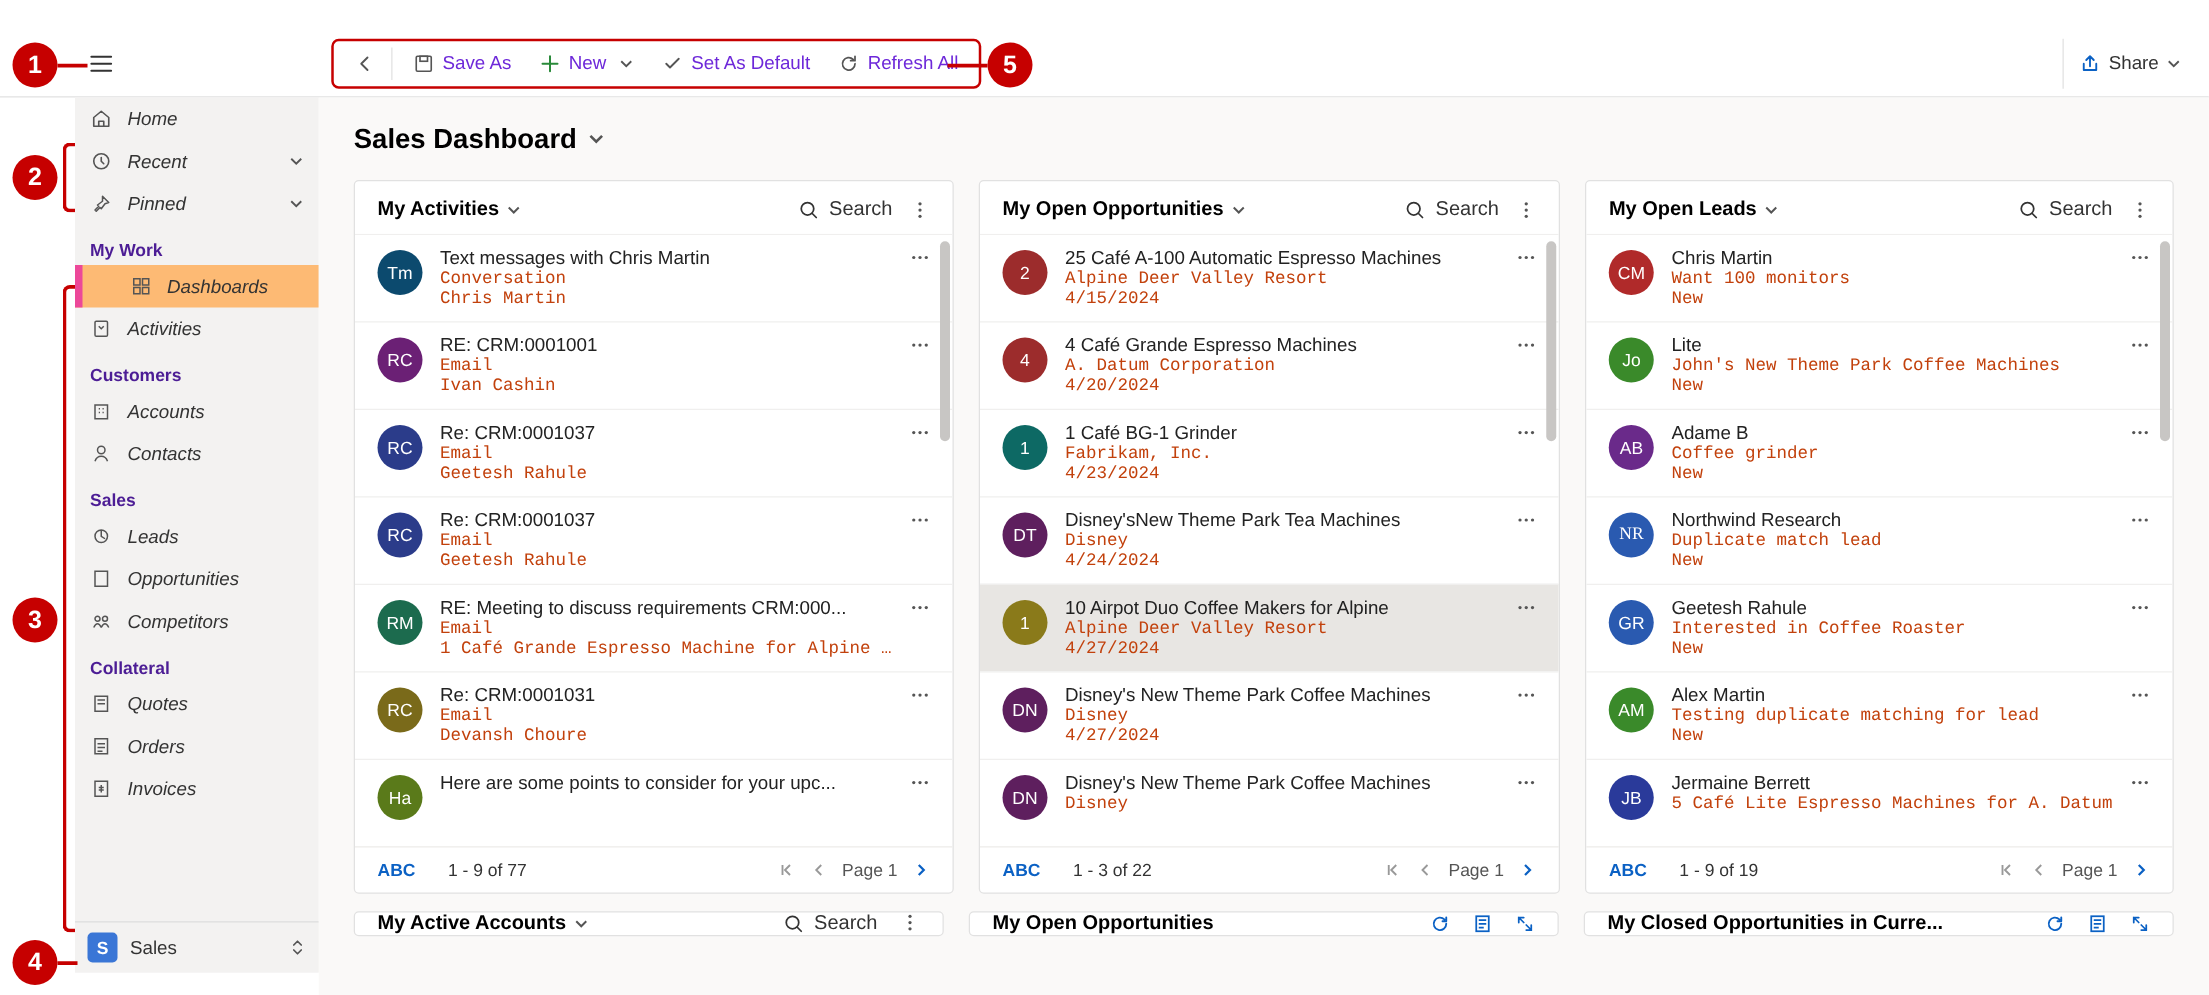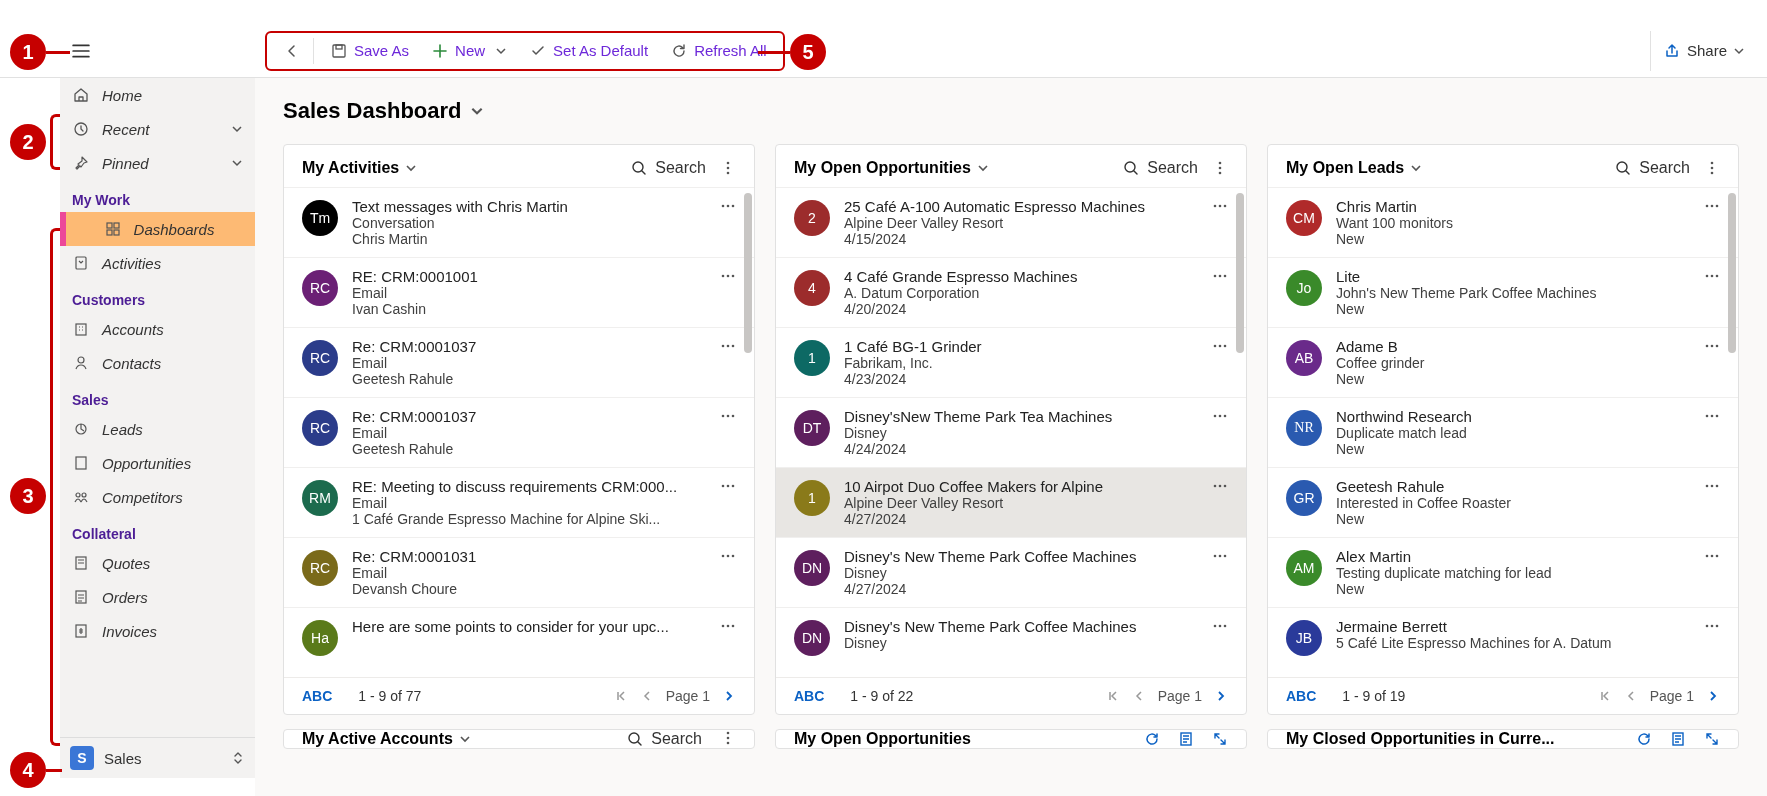--- a/index.html
+++ b/index.html
@@ -45,21 +45,21 @@
 .card-header { display: flex; align-items: center; padding: 14px 18px 10px; }
 .card-title { font-weight: 600; font-size: 16px; display:flex; align-items:center; gap:6px; }
 .card-title .chev { font-size:12px; color:#555; }
 .card-header .search { margin-left: auto; display:flex; align-items:center; gap:8px; color:#333; }
 .card-header .more { margin-left: 14px; color:#555; cursor:pointer; }
 .list-item { display:flex; align-items:flex-start; gap:14px; padding: 10px 18px; border-top:1px solid #f0efee; }
 .list-item.selected { background: #e8e6e3; }
 .avatar { width: 36px; height: 36px; border-radius: 50%; display:flex; align-items:center; justify-content:center; color:#fff; font-weight: 500; font-size: 14px; flex-shrink:0; margin-top:2px; }
 .item-body { flex:1; min-width:0; }
 .item-title { font-size: 15px; color:#222; white-space:nowrap; overflow:hidden; text-overflow:ellipsis; }
-.item-sub { font-size: 14px; color:#404040; white-space:nowrap; overflow:hidden; text-overflow:ellipsis; }
+.item-sub { font-size: 14px; color:#c2410c; white-space:nowrap; overflow:hidden; text-overflow:ellipsis;font-family:Liberation Mono, monospace; }
 .item-more { color:#555; cursor:pointer; flex-shrink:0; }
 .list-scroll { position:relative; height: 490px; overflow: hidden; }
 .scrollbar { position:absolute; right:2px; top:6px; width:8px; height:160px; background:#c8c6c4; border-radius:4px; }
 
 .card-footer { border-top:1px solid #edebe9; padding: 10px 18px; display:flex; align-items:center; font-size:14px; color:#333; }
 .card-footer .abc { color:#0b61c4; font-weight:600; margin-right: 26px; }
 .card-footer .pager { margin-left:auto; display:flex; align-items:center; gap:12px; color:#555; }
 .card-footer .pager .arrow { cursor:pointer; }
 .card-footer .pager .arrow.active { color:#0b61c4; }
 
@@ -343,21 +343,21 @@
             <svg width="16" height="16" viewBox="0 0 16 16">
               <circle cx="8" cy="3" r="1.3" fill="#555"></circle>
               <circle cx="8" cy="8" r="1.3" fill="#555"></circle>
               <circle cx="8" cy="13" r="1.3" fill="#555"></circle>
             </svg>
           </span>
       </div>
       <div class="list-scroll" id="listA">
           <div class="scrollbar"></div>
           <div class="list-item">
-            <div class="avatar" style="background: #000000;">Tm</div>
+            <div class="avatar" style="background: #0c4a6e;">Tm</div>
             <div class="item-body">
               <div class="item-title">Text messages with Chris Martin</div>
               <div class="item-sub">Conversation</div>
               <div class="item-sub">Chris Martin</div>
             </div>
             <div class="item-more">
               <svg width="16" height="16" viewBox="0 0 16 16">
                 <circle cx="3" cy="8" r="1.3" fill="#555"></circle>
                 <circle cx="8" cy="8" r="1.3" fill="#555"></circle>
                 <circle cx="13" cy="8" r="1.3" fill="#555"></circle>
@@ -606,21 +606,21 @@
               <svg width="16" height="16" viewBox="0 0 16 16">
                 <circle cx="3" cy="8" r="1.3" fill="#555"></circle>
                 <circle cx="8" cy="8" r="1.3" fill="#555"></circle>
                 <circle cx="13" cy="8" r="1.3" fill="#555"></circle>
               </svg>
             </div>
           </div>
         </div>
       <div class="card-footer">
         <span class="abc">ABC</span>
-        <span>1 - 9 of 22</span>
+        <span>1 - 3 of 22</span>
         <div class="pager">
           <span class="arrow">
               <svg width="14" height="14" viewBox="0 0 14 14">
                 <path d="M4 3v8M10 3 6 7l4 4" fill="none" stroke="#999" stroke-width="1.5"></path>
               </svg>
             </span>
           <span class="arrow">
               <svg width="14" height="14" viewBox="0 0 14 14">
                 <path d="M9 3 5 7l4 4" fill="none" stroke="#999" stroke-width="1.5"></path>
               </svg>

